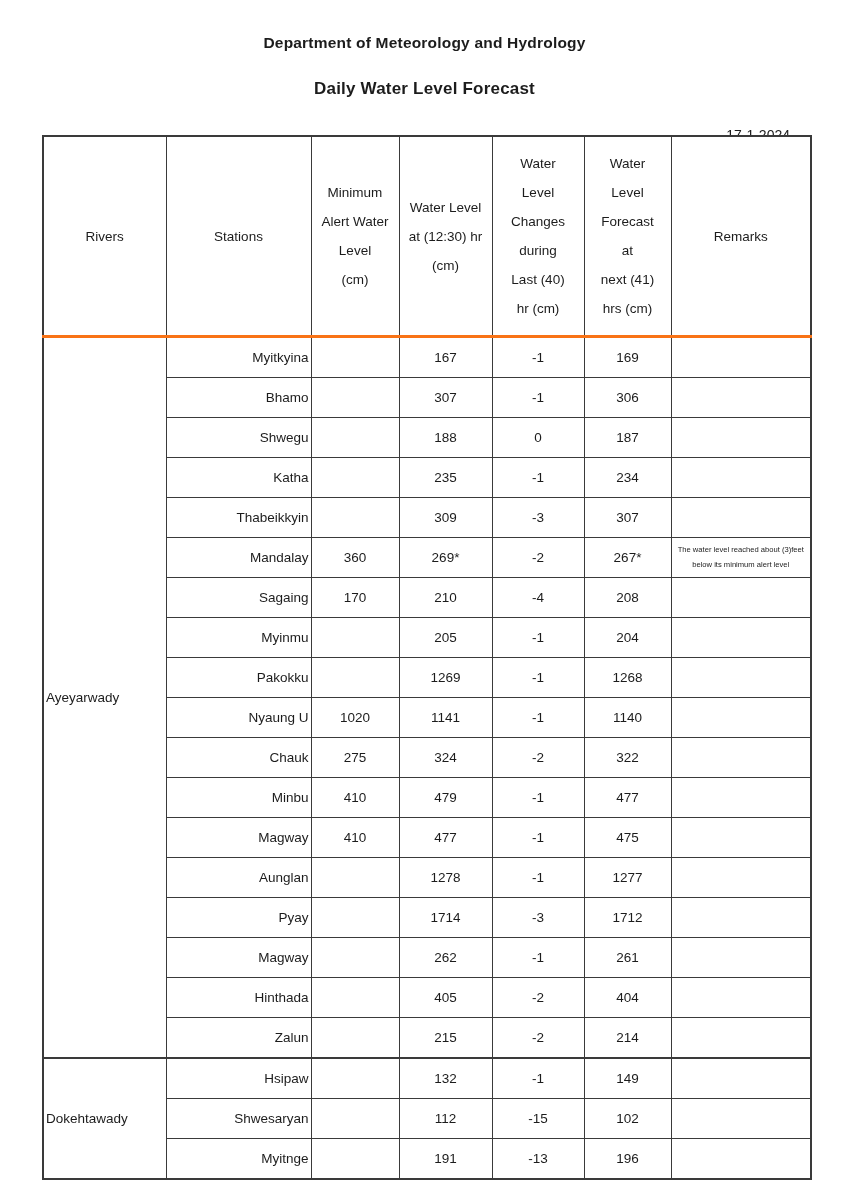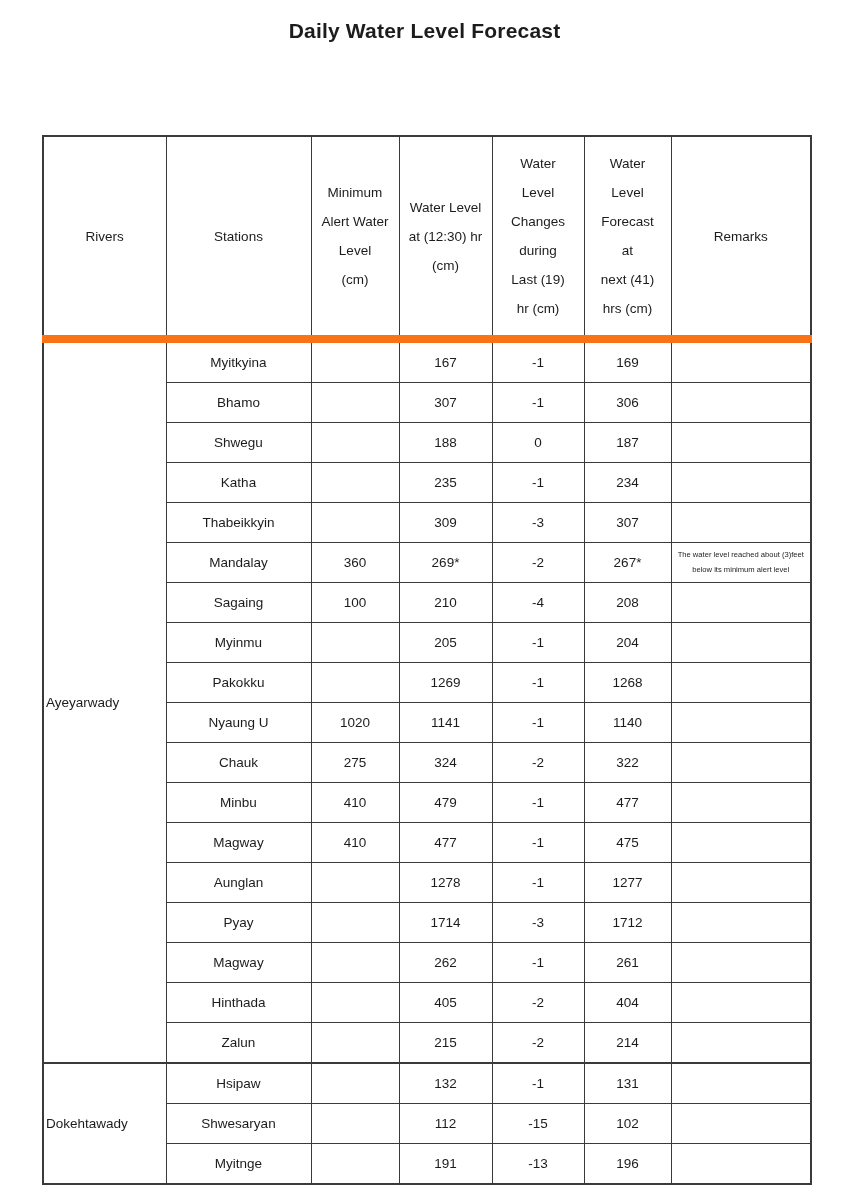--- a/index.html
+++ b/index.html
@@ -18,24 +18,24 @@
   }
   .doc-title {
     margin: 0;
     padding-top: 34px;
     text-align: center;
     font-size: 15.5px;
     font-weight: bold;
     letter-spacing: 0.2px;
   }
   .doc-subtitle {
-    margin: 0;
+    margin: 8px;
     padding-top: 19px;
     text-align: center;
-    font-size: 21px;
+    font-size: 17px;
     font-weight: bold;
     letter-spacing: 0.2px;
   }
   .date-line {
     margin: 0;
     padding: 20px 59px 0 0;
     text-align: right;
     font-size: 14px;
     font-weight: normal;
   }
@@ -71,47 +71,49 @@
     padding: 1px 2px;
     vertical-align: middle;
     background: #ffffff;
   }
   td.river-cell {
     text-align: left;
     padding-left: 6px;
     vertical-align: middle;
   }
   td.station-cell {
-    text-align: center;
+    text-align: right;
     padding-left: 10px;
     padding-bottom: 8px;
     vertical-align: middle;
   }
   td.num-cell {
     text-align: center;
   }
   td.remark-cell {
     text-align: center;
     font-size: 7.6px;
     line-height: 1.85;
     padding: 2px 4px;
     margin-top: 32px;
   }
   tr.group-first td {
     border-top: 2px solid #3a3a3a;
   }
   table.wl-table thead tr th {
-    border-bottom: 8px solid #f97316;
+    border-bottom: 3px solid #f97316;
   }
 </style>
 </head>
 <body>
 
 <div class="page">
+  <p class="doc-title">Department of Meteorology and Hydrology</p>
   <p class="doc-subtitle">Daily Water Level Forecast</p>
+  <p class="date-line">17-1-2024</p>
 
   <table class="wl-table">
     <colgroup id="colgroup">
         <col style="width: 123px;">
         <col style="width: 145px;">
         <col style="width: 88px;">
         <col style="width: 93px;">
         <col style="width: 92px;">
         <col style="width: 87px;">
         <col style="width: 140px;">
@@ -133,21 +135,21 @@
           <th>
             <div class="hline">Water Level</div>
             <div class="hline">at (12:30) hr</div>
             <div class="hline">(cm)</div>
           </th>
           <th>
             <div class="hline">Water</div>
             <div class="hline">Level</div>
             <div class="hline">Changes</div>
             <div class="hline">during</div>
-            <div class="hline">Last (19)</div>
+            <div class="hline">Last (40)</div>
             <div class="hline">hr (cm)</div>
           </th>
           <th>
             <div class="hline">Water</div>
             <div class="hline">Level</div>
             <div class="hline">Forecast</div>
             <div class="hline">at</div>
             <div class="hline">next (41)</div>
             <div class="hline">hrs (cm)</div>
           </th>
@@ -201,21 +203,21 @@
         <tr>
           <td class="station-cell">Mandalay</td>
           <td class="num-cell">360</td>
           <td class="num-cell">269*</td>
           <td class="num-cell">-2</td>
           <td class="num-cell">267*</td>
           <td class="remark-cell">The water level reached about (3)feet below its minimum alert level</td>
         </tr>
         <tr>
           <td class="station-cell">Sagaing</td>
-          <td class="num-cell">100</td>
+          <td class="num-cell">170</td>
           <td class="num-cell">210</td>
           <td class="num-cell">-4</td>
           <td class="num-cell">208</td>
           <td class="remark-cell"></td>
         </tr>
         <tr>
           <td class="station-cell">Myinmu</td>
           <td class="num-cell"></td>
           <td class="num-cell">205</td>
           <td class="num-cell">-1</td>
@@ -301,21 +303,21 @@
           <td class="num-cell">-2</td>
           <td class="num-cell">214</td>
           <td class="remark-cell"></td>
         </tr>
         <tr class="group-first">
           <td class="river-cell" rowspan="3">Dokehtawady</td>
           <td class="station-cell">Hsipaw</td>
           <td class="num-cell"></td>
           <td class="num-cell">132</td>
           <td class="num-cell">-1</td>
-          <td class="num-cell">131</td>
+          <td class="num-cell">149</td>
           <td class="remark-cell"></td>
         </tr>
         <tr>
           <td class="station-cell">Shwesaryan</td>
           <td class="num-cell"></td>
           <td class="num-cell">112</td>
           <td class="num-cell">-15</td>
           <td class="num-cell">102</td>
           <td class="remark-cell"></td>
         </tr>

